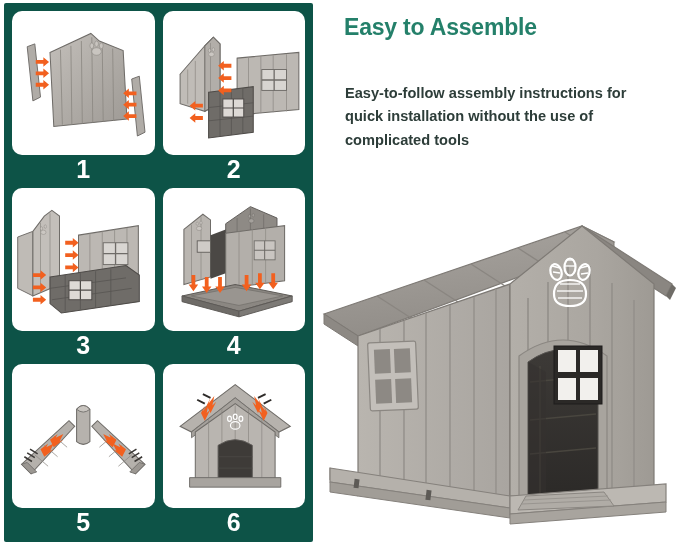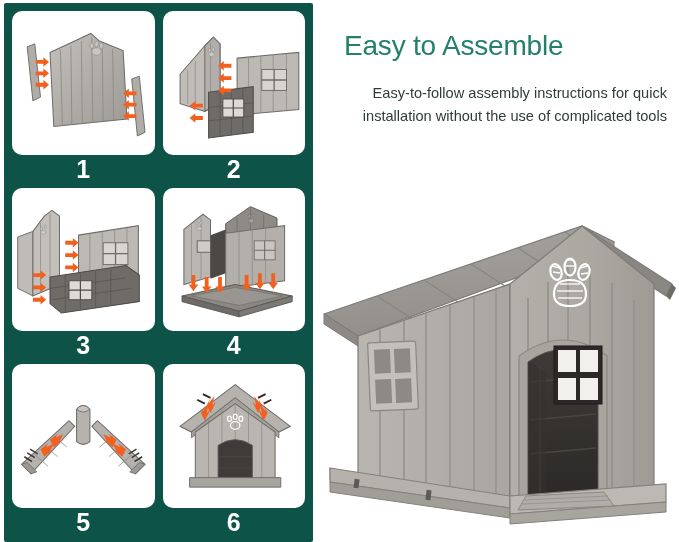--- a/index.html
+++ b/index.html
@@ -24,27 +24,27 @@
   }
   .step-num{
     color:#ffffff;font-weight:bold;font-size:25px;line-height:1;
     padding:2px 0 3px 0;letter-spacing:0;
     font-family:"Liberation Sans","DejaVu Sans",sans-serif;
   }
   .step-svg{display:block;width:100%;height:100%;}
 
   
   #headline{
-    position:absolute;left:344px;top:11px;width:320px;
-    color:#24806a;font-size:28px;font-weight:normal;line-height:1.12;
+    position:absolute;left:344px;top:0;width:320px;
+    color:#24806a;font-size:23px;font-weight:bold;line-height:1.12;
     letter-spacing:-0.2px;
   }
   #subcopy{
     position:absolute;left:345px;top:67px;width:322px;
-    color:#2d3d39;font-size:14.6px;line-height:1.62;font-weight:normal;text-align:right;
+    color:#2d3d39;font-size:14.6px;line-height:1.62;font-weight:bold;
   }
 
   
   #product-photo{position:absolute;left:314px;top:196px;width:365px;height:346px;}
   #product-photo svg{display:block;width:100%;height:100%;}
 </style>
 </head>
 <body>
 
 <div id="assembly-panel">

